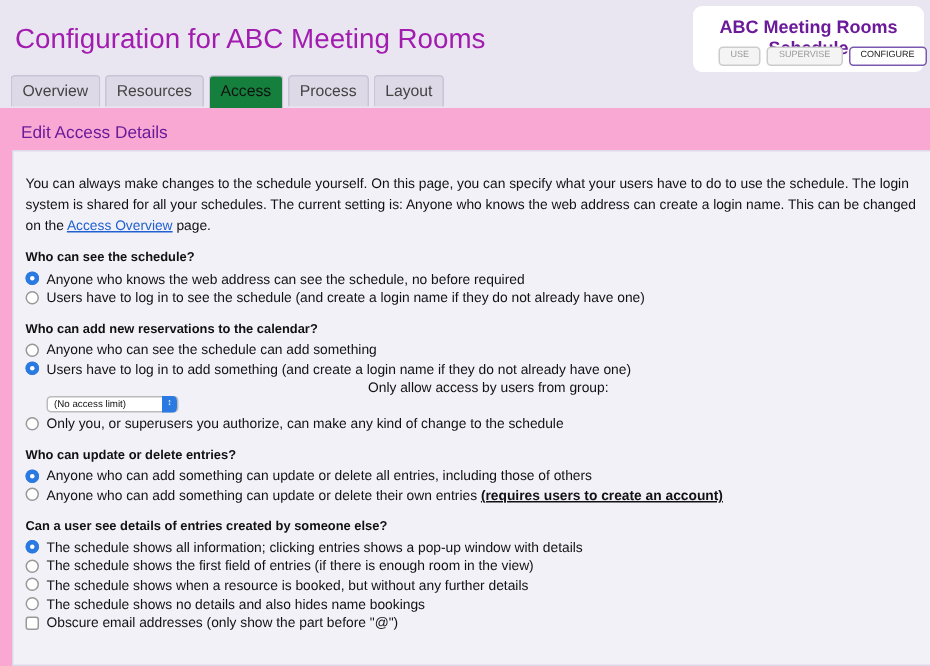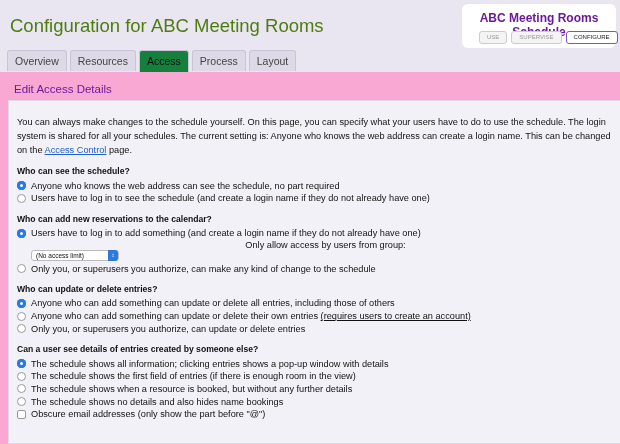--- a/index.html
+++ b/index.html
@@ -1,18 +1,18 @@
 <!DOCTYPE html>
 <html><head>
 <meta charset="utf-8">
 <style>
   * { box-sizing: border-box; margin: 0; padding: 0; }
   html, body { width: 620px; height: 444px; overflow: hidden; }
   body { background: #e9e6f1; font-family: "Liberation Sans", sans-serif; color: #111; position: relative; }
-  .title { position: absolute; left: 10px; top: 15px; font-size: 18.5px; color: #4d7c0f; }
+  .title { position: absolute; left: 10px; top: 15px; font-size: 18.5px; color: #a21caf; }
   .sched-box { position: absolute; left: 462px; top: 4px; width: 154px; height: 44px; background: #fff; border-radius: 6px; }
   .sched-title { position: absolute; left: 0; right: 0; top: 7px; text-align: center; font-size: 12px; font-weight: bold; color: #6b1a9a; }
   .sched-btns { position: absolute; left: 17px; top: 27px; display: flex; gap: 4px; }
   .sbtn { font-size: 6px; height: 13px; line-height: 11px; padding: 0 7px; border: 1px solid #ccc; border-radius: 3px; color: #999; background: #f4f4f4; }
   .sbtn.active { color: #222; border-color: #7a5ab0; background: #fff; }
   .tabs { position: absolute; left: 7px; top: 50px; display: flex; gap: 3px; }
   .tab { height: 21px; padding: 0 7px; line-height: 20px; font-size: 10.5px; color: #444; background: #ddd9e6; border: 1px solid #c9c4d6; border-bottom: none; border-radius: 3px 3px 0 0; }
   .tab.active { background: #15803d; color: #111; height: 22px; }
   .panel { position: absolute; left: 0; top: 72px; width: 620px; height: 372px; background: #f9a8d4; }
   .panel-head { position: absolute; left: 14px; top: 11px; font-size: 11.5px; color: #6b1a9a; }
@@ -21,21 +21,21 @@
   .intro a { color: #2060d0; text-decoration: underline; }
   .q { font-weight: bold; font-size: 8.6px; margin-top: 9px; margin-bottom: 3px; }
   .opt { display: flex; align-items: center; height: 12.7px; }
   .radio { width: 9px; height: 9px; border-radius: 50%; border: 1px solid #999; background: #fff; margin-right: 5px; flex: none; }
   .radio.on { border: none; background: #2a7ae2; box-shadow: inset 0 0 0 2.5px #2a7ae2; position: relative; }
   .radio.on::after { content: ""; position: absolute; left: 3px; top: 3px; width: 3px; height: 3px; border-radius: 50%; background: #fff; }
   .check { width: 9px; height: 9px; border-radius: 2px; border: 1px solid #999; background: #fff; margin-right: 5px; }
   .sub { margin-left: 14px; margin-top: 1px; text-align: center; }
   .sel { margin-left: 14px; display: inline-flex; align-items: center; height: 11px; font-size: 6.5px; border: 1px solid #bbb; border-radius: 3px; background: #fff; padding-left: 4px; width: 88px; justify-content: space-between; margin-bottom: 1px; }
   .sel-arrow { width: 10px; height: 11px; background: #2a7ae2; border-radius: 0 3px 3px 0; color: #fff; font-size: 6px; text-align: center; line-height: 10px; }
-  .u { text-decoration: underline; }
+  .u { text-decoration: underline; font-weight: bold; }
 </style>
 </head>
 <body>
 
 <div class="title">Configuration for ABC Meeting Rooms</div>
 
 <div class="sched-box">
   <div class="sched-title">ABC Meeting Rooms Schedule</div>
   <div class="sched-btns">
     <div class="sbtn">USE</div>
@@ -48,33 +48,37 @@
   <div class="tab">Overview</div>
   <div class="tab">Resources</div>
   <div class="tab active">Access</div>
   <div class="tab">Process</div>
   <div class="tab">Layout</div>
 </div>
 
 <div class="panel">
   <div class="panel-head">Edit Access Details</div>
   <div class="content">
-    <div class="intro"><span>You can always make changes to the schedule yourself. On this page, you can specify what your users have to do to use the schedule. The login system is shared for all your schedules. The current setting is: Anyone who knows the web address can create a login name. This can be changed on the </span><a>Access Control</a><span> page.</span></div>
+    <div class="intro"><span>You can always make changes to the schedule yourself. On this page, you can specify what your users have to do to use the schedule. The login system is shared for all your schedules. The current setting is: Anyone who knows the web address can create a login name. This can be changed on the </span><a>Access Overview</a><span> page.</span></div>
 
     <div class="q">Who can see the schedule?</div>
     <div class="opt">
         <span class="radio on"></span>
-        <span>Anyone who knows the web address can see the schedule, no part required</span>
+        <span>Anyone who knows the web address can see the schedule, no before required</span>
       </div>
     <div class="opt">
         <span class="radio"></span>
         <span>Users have to log in to see the schedule (and create a login name if they do not already have one)</span>
       </div>
 
     <div class="q">Who can add new reservations to the calendar?</div>
+    <div class="opt">
+        <span class="radio"></span>
+        <span>Anyone who can see the schedule can add something</span>
+      </div>
     <div class="opt">
         <span class="radio on"></span>
         <span>Users have to log in to add something (and create a login name if they do not already have one)</span>
       </div>
     <div class="sub">Only allow access by users from group:</div>
     <div class="sel">
         <span>(No access limit)</span>
         <span class="sel-arrow">↕</span>
       </div>
     <div class="opt">
@@ -84,24 +88,20 @@
 
     <div class="q">Who can update or delete entries?</div>
     <div class="opt">
         <span class="radio on"></span>
         <span>Anyone who can add something can update or delete all entries, including those of others</span>
       </div>
     <div class="opt">
         <span class="radio"></span>
         <span style="white-space:pre">Anyone who can add something can update or delete their own entries </span>
         <span class="u">(requires users to create an account)</span>
-      </div>
-    <div class="opt">
-        <span class="radio"></span>
-        <span>Only you, or superusers you authorize, can update or delete entries</span>
       </div>
 
     <div class="q">Can a user see details of entries created by someone else?</div>
     <div class="opt">
         <span class="radio on"></span>
         <span>The schedule shows all information; clicking entries shows a pop-up window with details</span>
       </div>
     <div class="opt">
         <span class="radio"></span>
         <span>The schedule shows the first field of entries (if there is enough room in the view)</span>

